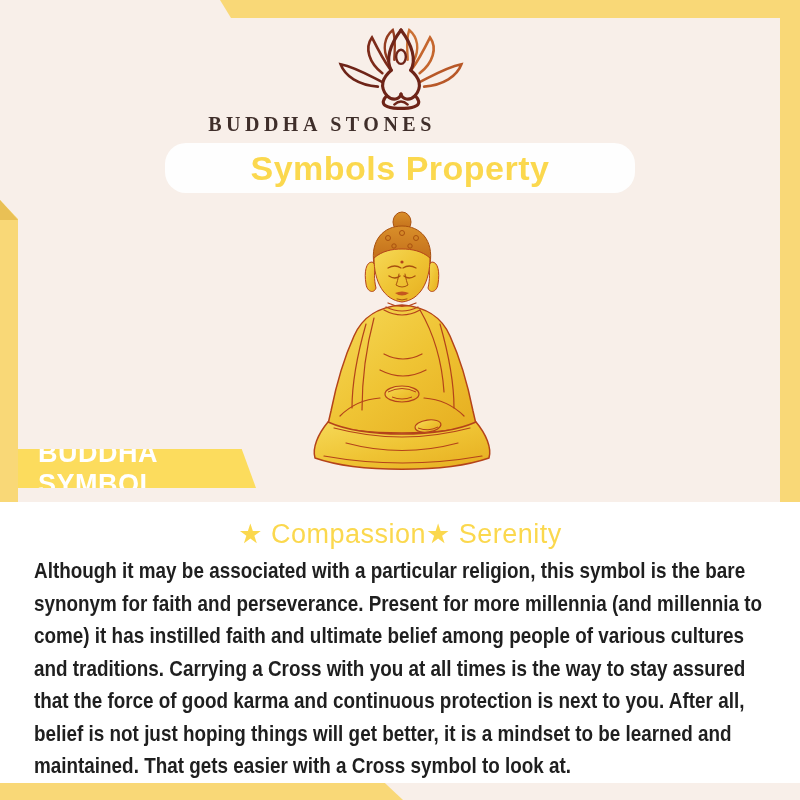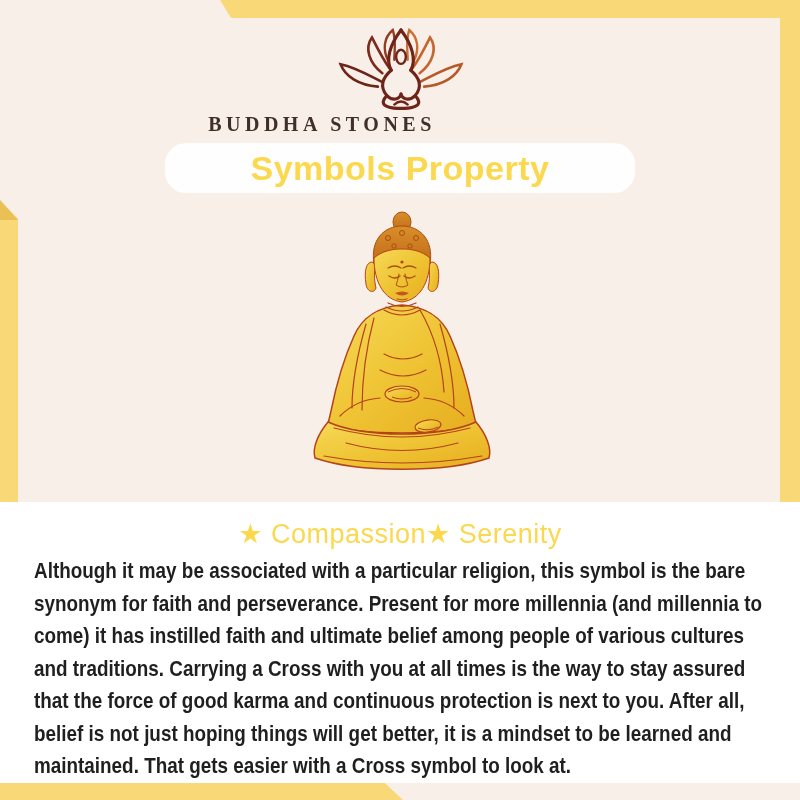--- a/index.html
+++ b/index.html
@@ -147,19 +147,22 @@
     </g>
 
     <ellipse cx="102" cy="188" rx="17" ry="8" fill="url(#gld)" stroke="#b4431a" stroke-width="1.2"></ellipse>
     <path d="M88,186 Q102,179 116,186" fill="none" stroke="#b4431a" stroke-width="1"></path>
     <path d="M92,191 Q102,195 112,191" fill="none" stroke="#b4431a" stroke-width="1"></path>
 
     <ellipse cx="128" cy="220" rx="13" ry="6" fill="url(#gld)" stroke="#b4431a" stroke-width="1.2" transform="rotate(-8 128 220)"></ellipse>
     <path d="M118,222 Q128,226 138,221" fill="none" stroke="#b4431a" stroke-width="1"></path>
   </svg>
 
+  <div id="badge">
+    <span id="badge-label">BUDDHA SYMBOL</span>
+  </div>
 
   <div id="content">
     <div id="traits-line">★ Compassion★ Serenity</div>
     <p id="body-text">Although it may be associated with a particular religion, this symbol is the bare synonym for faith and perseverance. Present for more millennia (and millennia to come) it has instilled faith and ultimate belief among people of various cultures and traditions. Carrying a Cross with you at all times is the way to stay assured that the force of good karma and continuous protection is next to you. After all, belief is not just hoping things will get better, it is a mindset to be learned and maintained. That gets easier with a Cross symbol to look at.</p>
   </div>
 
 </div>
 
 </body></html>

